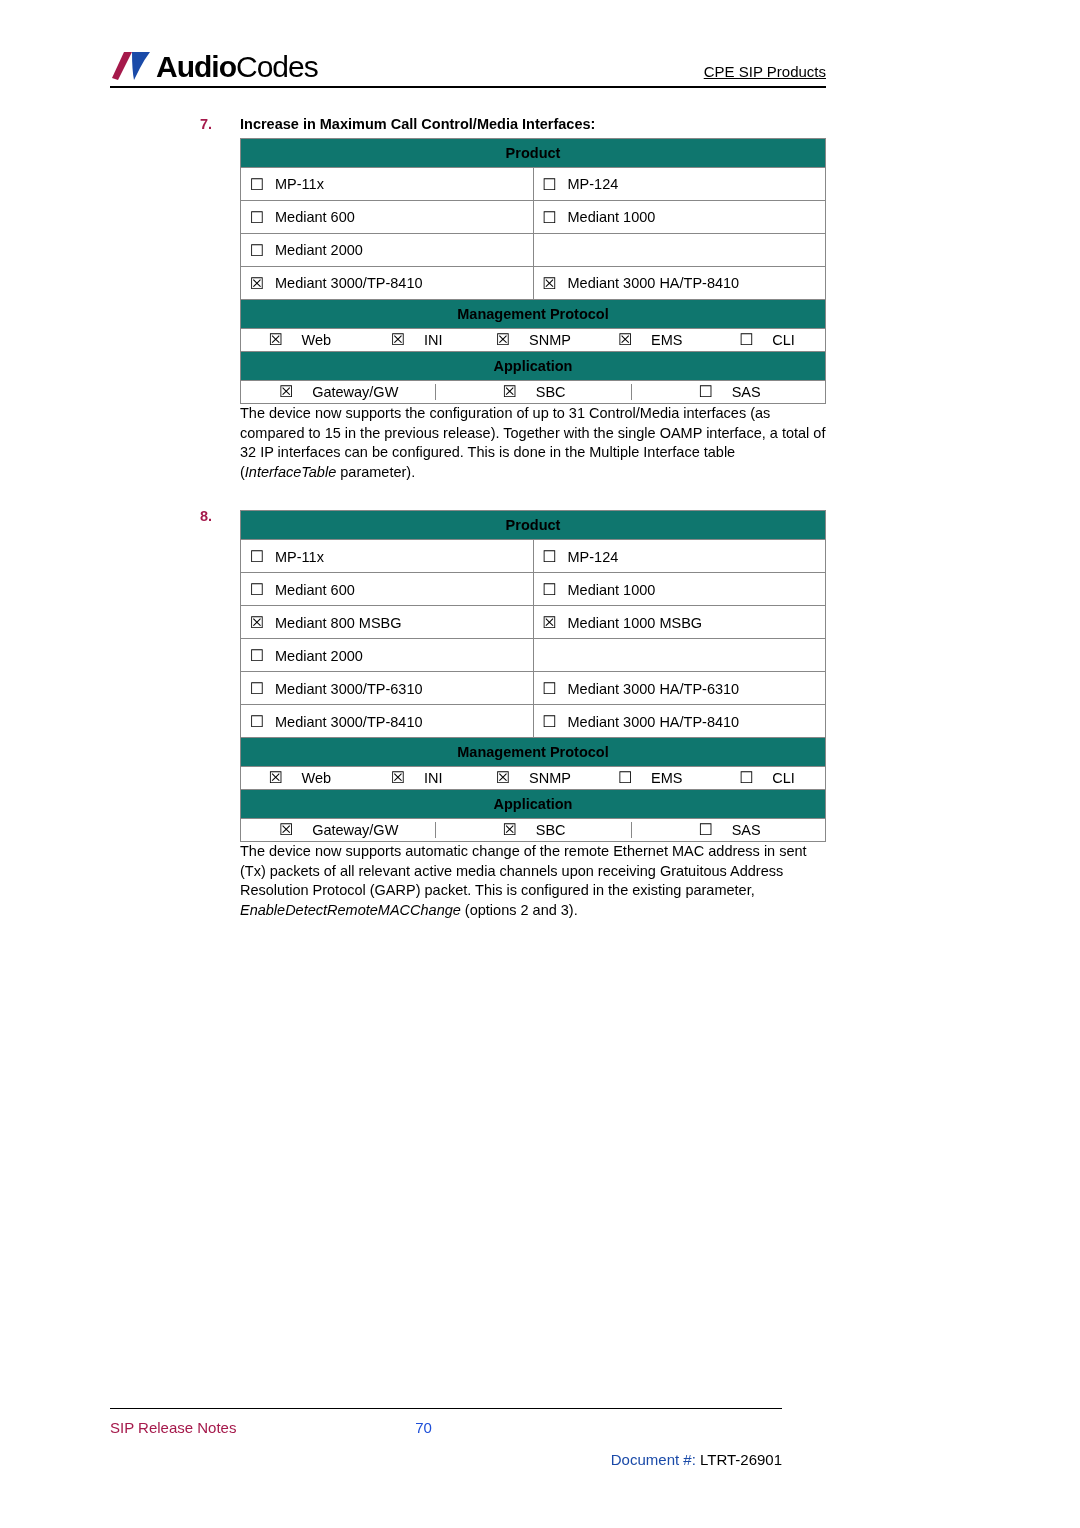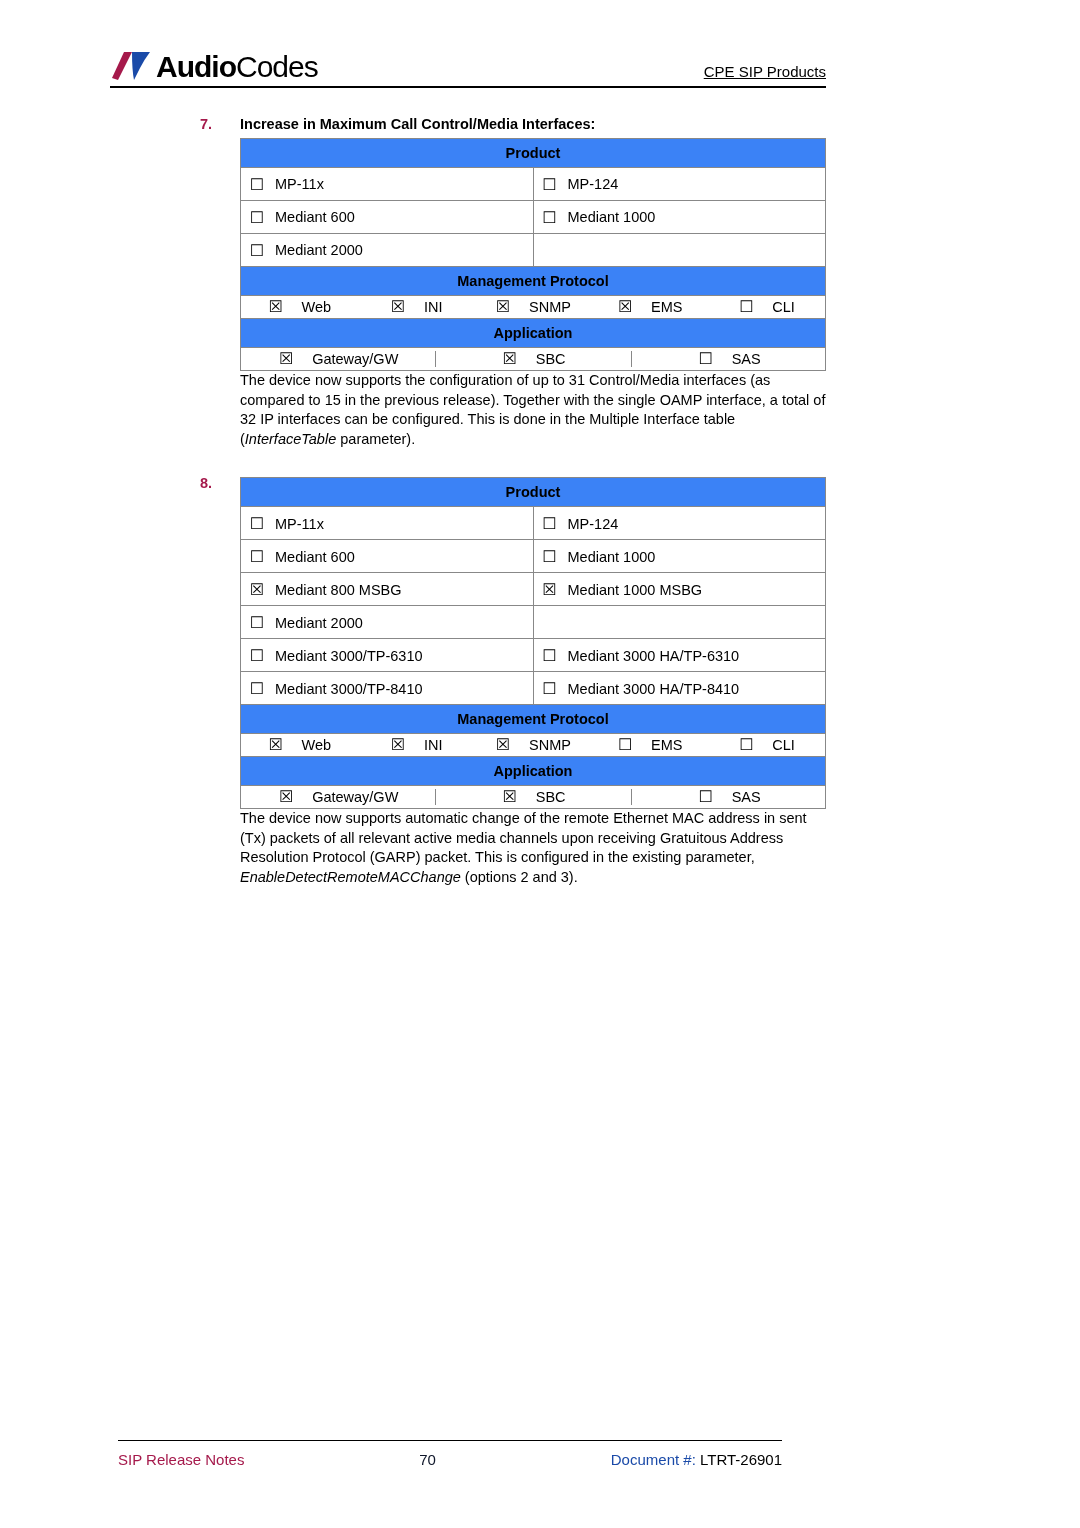--- a/index.html
+++ b/index.html
@@ -75,21 +75,21 @@
   .item-body em { font-style: italic; }
 
   
   table.product {
     border-collapse: collapse;
     width: 100%;
     margin-top: 2px;
     font-size: 14.5px;
   }
   table.product th {
-    background: #3b82f6;
+    background: #0f766e;
     font-weight: bold;
     text-align: center;
     border: 1px solid #888;
     padding: 6px 4px;
   }
   table.product td {
     border: 1px solid #888;
     padding: 5px 8px;
     vertical-align: middle;
     height: 22px;
@@ -131,32 +131,32 @@
     align-items: center;
     justify-content: center;
     gap: 8px;
   }
   .app-cell.c1 { flex: 0 0 33.3%; border-right: 1px solid #888; }
   .app-cell.c2 { flex: 0 0 33.3%; border-right: 1px solid #888; }
   .app-cell.c3 { flex: 0 0 33.3%; }
 
   .footer {
     position: absolute;
-    left: 118px;
+    left: 110px;
     right: 110px;
     bottom: 60px;
     border-top: 1.5px solid #000;
     padding-top: 10px;
     display: flex;
     justify-content: space-between;
     font-size: 15px;
   }
   .footer .left { color: #a5194b; }
-  .footer .center { color: #0f172a; }
-  .footer .right { color: #1a4aa8; }
+  .footer .center { color: #1d4ed8; }
+  .footer .right { color: #1a4aa8; margin-top: 32px; }
   .footer .right .num { color: #000; }
 </style>
 </head>
 <body>
 
 <div class="page">
   <div class="header">
     <div class="logo">
       <span class="logo-mark">
         <svg width="42" height="34" viewBox="0 0 42 34">
@@ -188,20 +188,24 @@
         </tr>
         <tr>
           <td><span class="chk">☐</span><span class="lbl">Mediant 600</span></td>
           <td><span class="chk">☐</span><span class="lbl">Mediant 1000</span></td>
         </tr>
         <tr>
           <td><span class="chk">☐</span><span class="lbl">Mediant 2000</span></td>
           <td></td>
         </tr>
         <tr>
+          <td><span class="chk">☒</span><span class="lbl">Mediant 3000/TP-8410</span></td>
+          <td><span class="chk">☒</span><span class="lbl">Mediant 3000 HA/TP-8410</span></td>
+        </tr>
+        <tr>
               <th colspan="2">Management Protocol</th>
             </tr>
         <tr>
               <td colspan="2" style="padding:0;">
           <div class="mp-row">
             <div class="mp-cell">
                     <span class="chk">☒</span>
                     <span class="lbl">Web</span>
                   </div>
             <div class="mp-cell">

